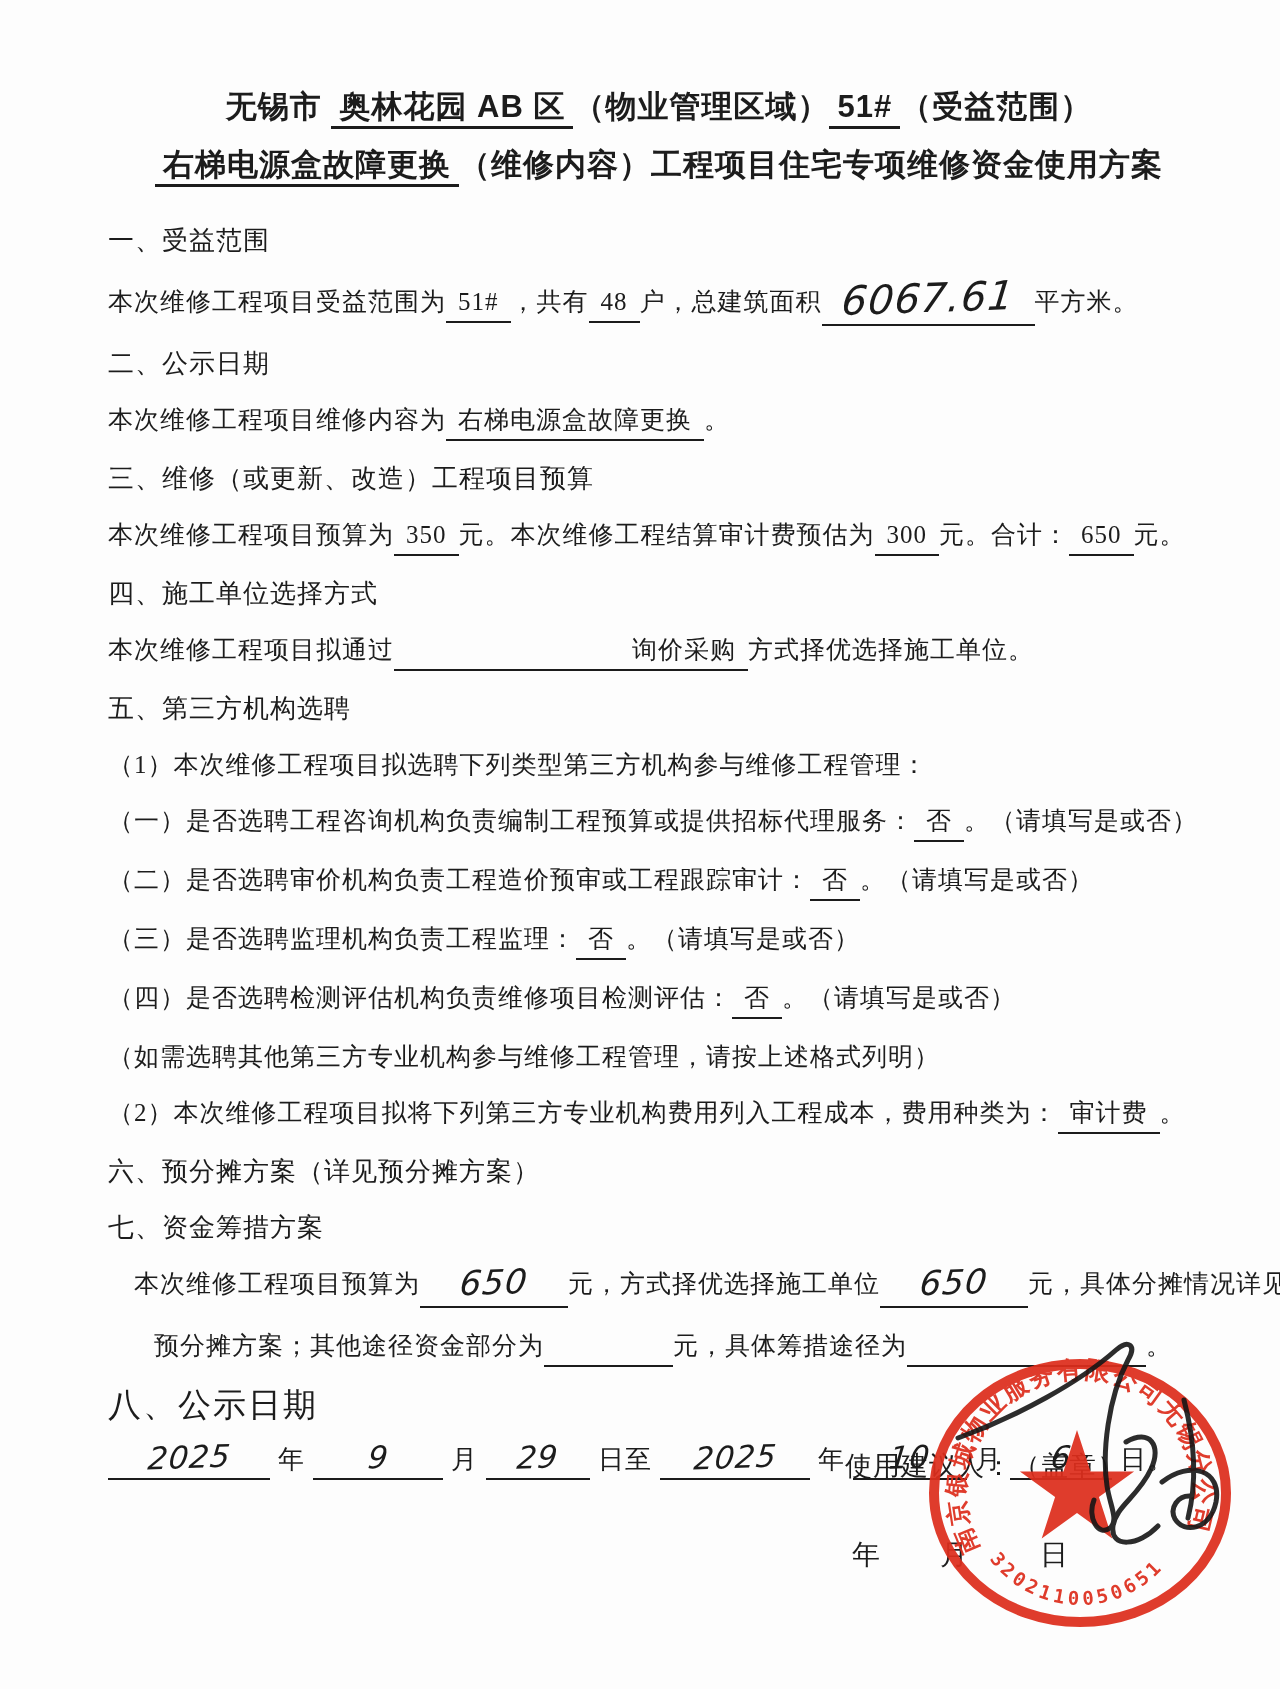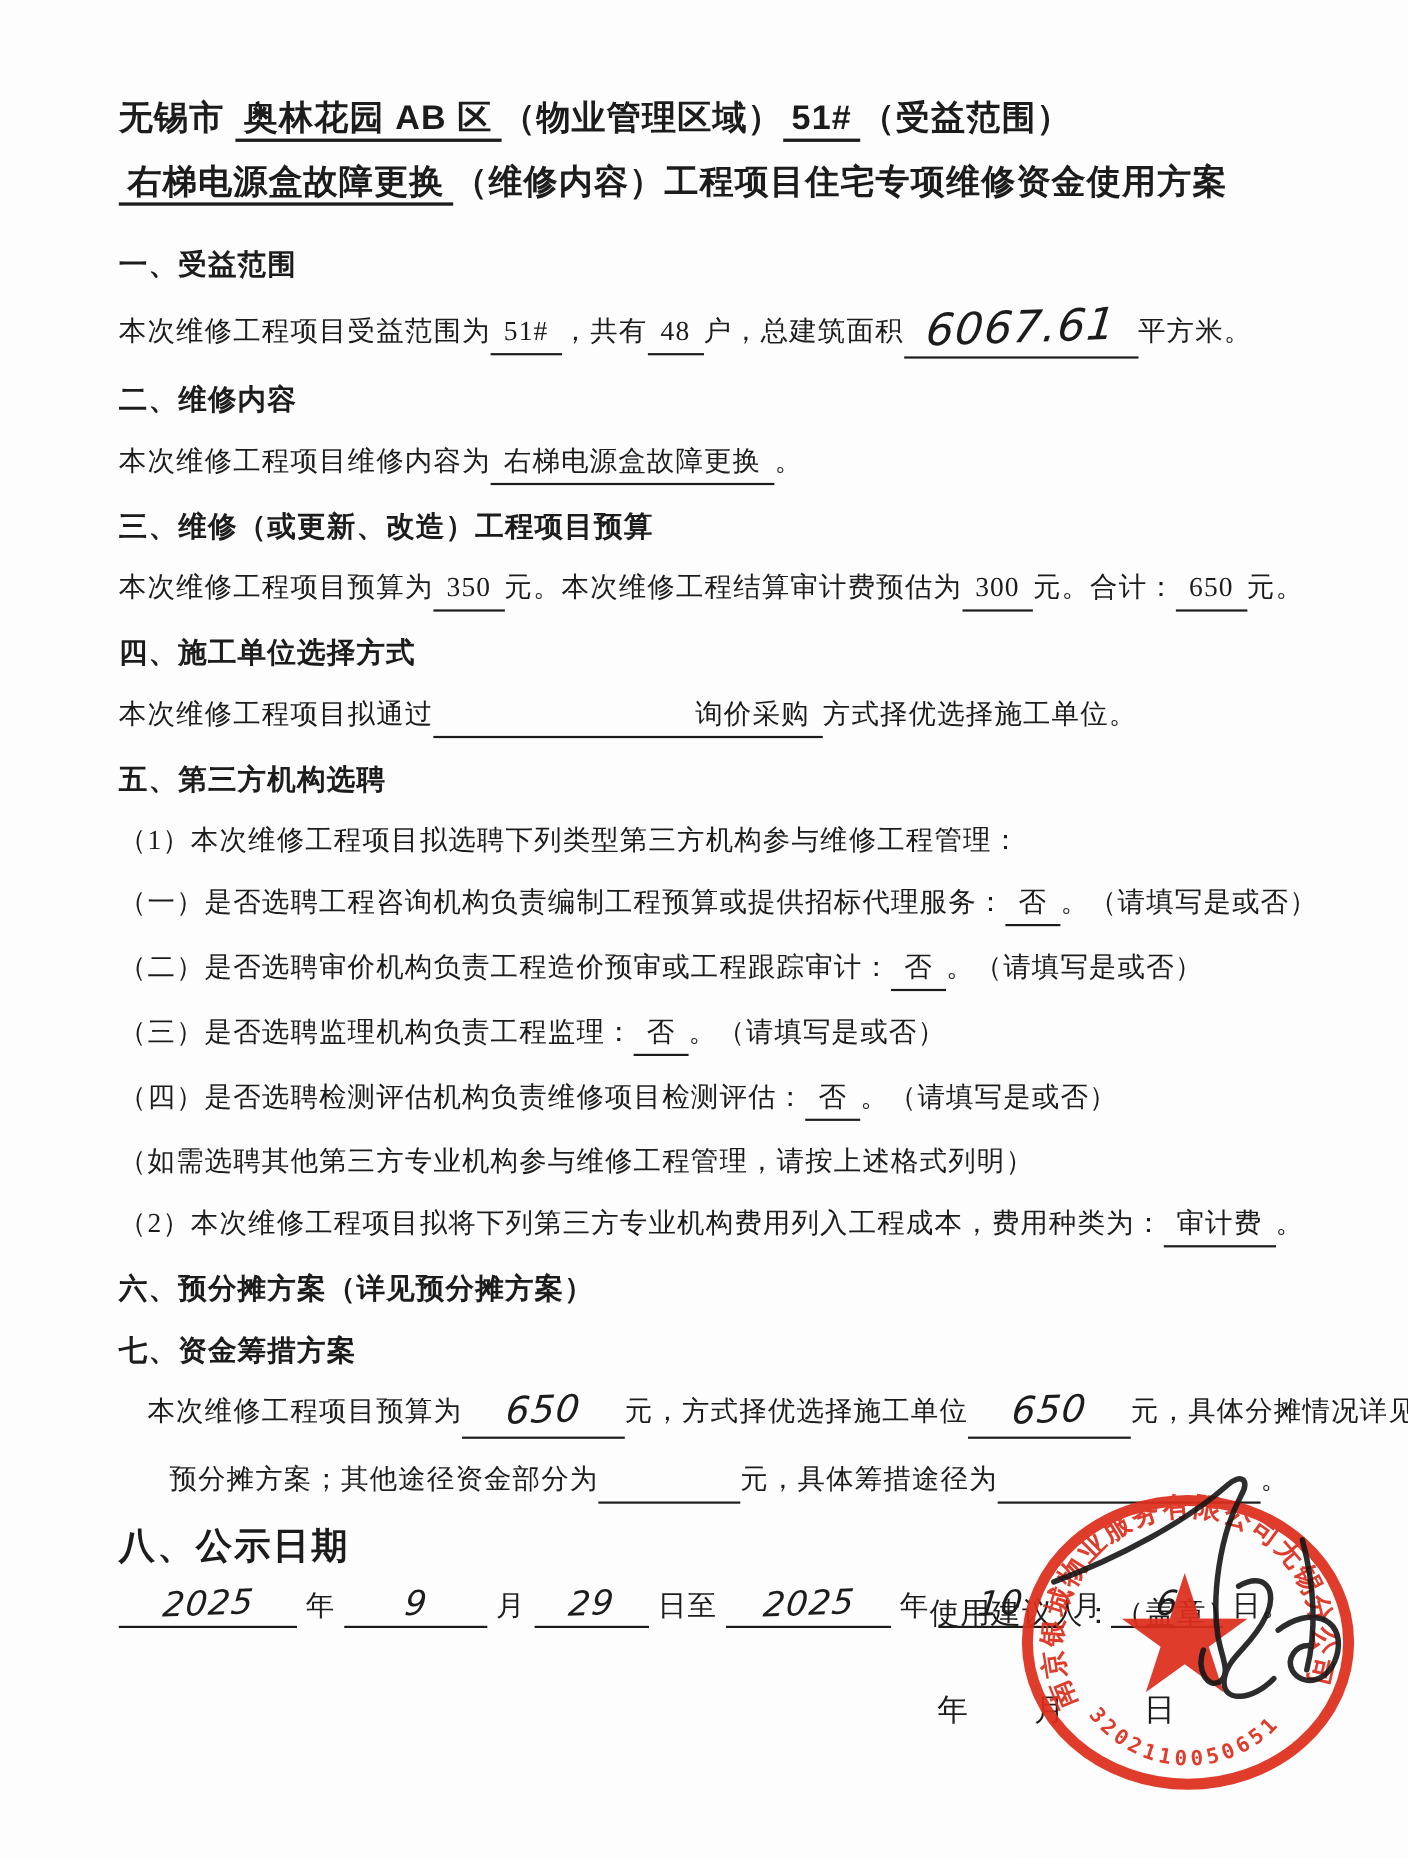--- a/index.html
+++ b/index.html
@@ -12,33 +12,33 @@
     color:#1c1c1c;
     font-family:"Liberation Serif","DejaVu Serif",serif;
   }
   .content{
     position:absolute;left:0;top:0;width:1280px;
     padding:86px 70px 0 108px;
     box-sizing:border-box;
   }
   
   .title{
-    text-align:left;
+    text-align:center;
     font-family:"Liberation Sans","DejaVu Sans",sans-serif;
     font-weight:bold;
     font-size:31px;line-height:42px;
     white-space:nowrap;
     letter-spacing:1px;
   }
   .title1{margin:0 0 16px;}
   .title2{margin:0 0 36px;}
   .t-u{border-bottom:3px solid #1c1c1c;padding:0 8px 2px;}
   
   .sec-h{
-    font-size:26px;font-weight:bold;
+    font-size:26px;font-weight:normal;
     line-height:37px;margin:0 0 19px;
     white-space:nowrap;letter-spacing:1px;
   }
   .sec-h.heiti{font-family:"Liberation Sans","DejaVu Sans",sans-serif;font-size:33px;letter-spacing:2px;}
   .line{
     font-size:25px;line-height:37px;
     margin:0 0 19px;white-space:nowrap;letter-spacing:1px;
   }
   .indent1{padding-left:26px;}
   .indent2{padding-left:46px;}
@@ -101,21 +101,21 @@
 
 <div class="page">
   <div class="content">
 
     <div class="title title1"><span>无锡市</span> <span class="t-u">奥林花园 AB 区</span><span>（物业管理区域）</span><span class="t-u">51#</span><span>（受益范围）</span></div>
     <div class="title title2"><span class="t-u">右梯电源盒故障更换</span><span>（维修内容）工程项目住宅专项维修资金使用方案</span></div>
 
     <div class="sec-h">一、受益范围</div>
     <div class="line"><span>本次维修工程项目受益范围为</span><span class="fill">51#</span><span>，共有</span><span class="fill">48</span><span>户，总建筑面积</span><span class="fill hw-holder area-holder"><span class="hw hw-area">6067.61</span></span><span>平方米。</span></div>
 
-    <div class="sec-h">二、维修内容</div>
+    <div class="sec-h">二、公示日期</div>
     <div class="line"><span>本次维修工程项目维修内容为</span><span class="fill">右梯电源盒故障更换</span><span>。</span></div>
 
     <div class="sec-h">三、维修（或更新、改造）工程项目预算</div>
     <div class="line"><span>本次维修工程项目预算为</span><span class="fill">350</span><span>元。本次维修工程结算审计费预估为</span><span class="fill">300</span><span>元。合计：</span><span class="fill">650</span><span>元。</span></div>
 
     <div class="sec-h">四、施工单位选择方式</div>
     <div class="line"><span>本次维修工程项目拟通过</span><span class="fill wide">询价采购</span><span>方式择优选择施工单位。</span></div>
 
     <div class="sec-h">五、第三方机构选聘</div>
     <div class="line">（1）本次维修工程项目拟选聘下列类型第三方机构参与维修工程管理：</div>

